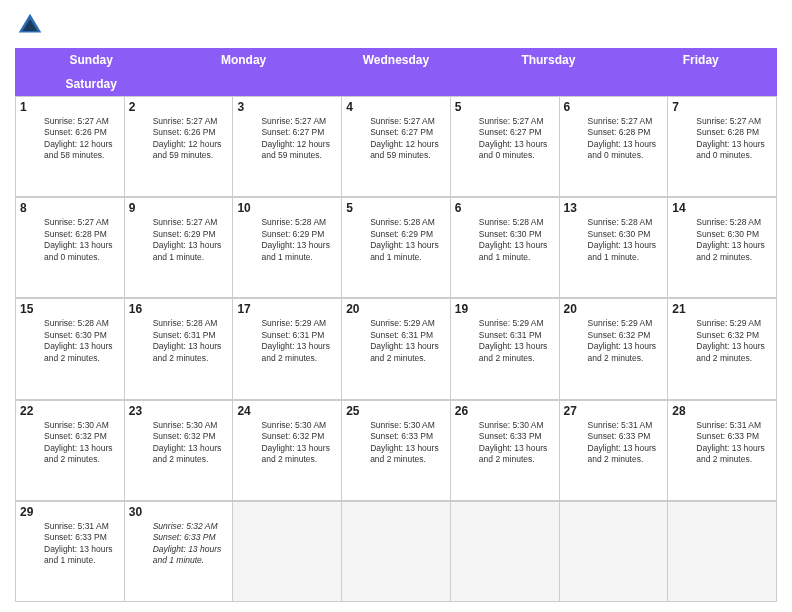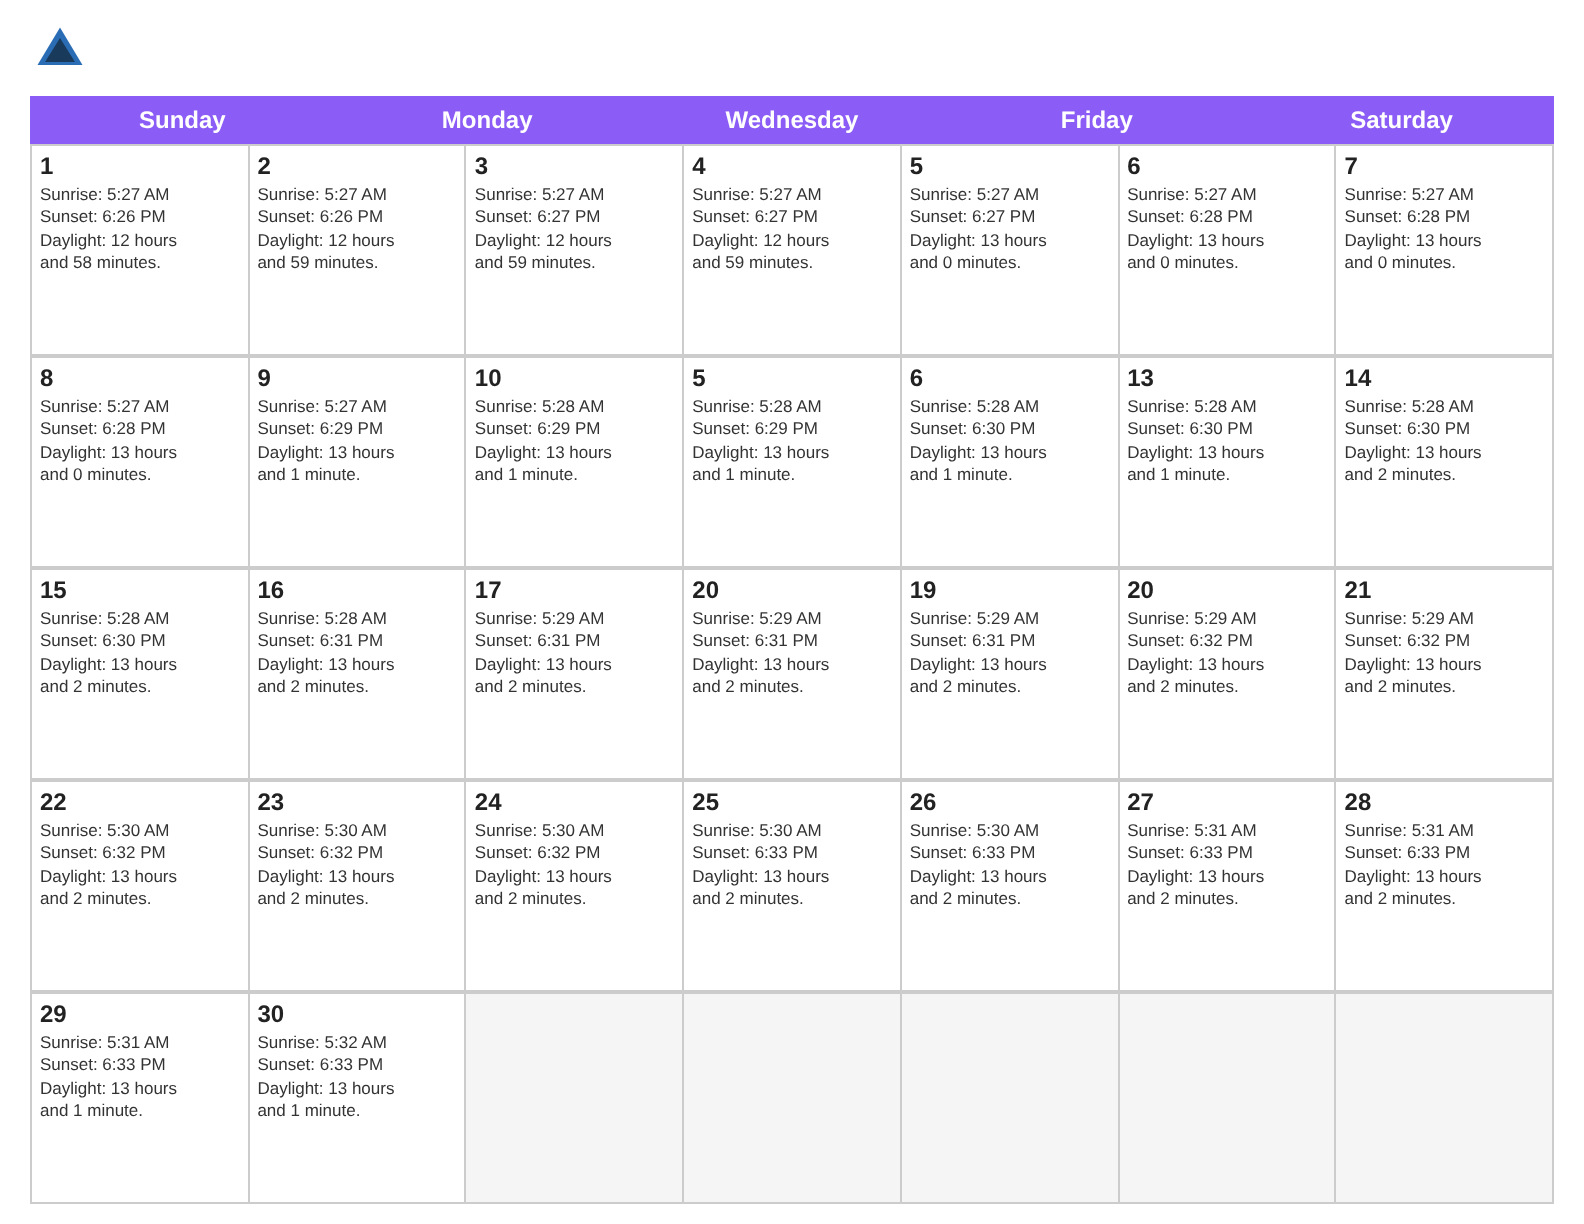--- a/index.html
+++ b/index.html
@@ -96,20 +96,21 @@
       font-size: 12px;
       font-weight: bold;
       color: #222;
       display: block;
       margin-bottom: 2px;
     }
     .cell-text {
       font-size: 8.5px;
       line-height: 1.35;
       color: #333;
+      margin-left: 24px;
     }
   </style>
 </head>
 <body>
 
 <div class="container">
   <div class="header">
     <div class="logo">
       <svg class="logo-icon" viewBox="0 0 40 40">
         <polygon points="20,5 35,30 5,30" fill="#2a6db5"></polygon>
@@ -124,20 +125,21 @@
       <div class="month-title"></div>
       <div class="location-title"></div>
     </div>
   </div>
 
   <div class="calendar">
     <div class="cal-header">
     <div class="cal-header-cell">Sunday</div>
         <div class="cal-header-cell">Monday</div>
         <div class="cal-header-cell">Wednesday</div>
+        <div class="cal-header-cell">Thursday</div>
         <div class="cal-header-cell">Friday</div>
         <div class="cal-header-cell">Saturday</div>
       </div>
     <div class="cal-body">
     <div class="cal-row">
           <div class="cal-cell">
             <span class="day-num">1</span>
             <div class="cell-text" style="white-space: pre-line;">Sunrise: 5:27 AM
 Sunset: 6:26 PM
 Daylight: 12 hours
@@ -342,21 +344,21 @@
         <div class="cal-row">
           <div class="cal-cell">
             <span class="day-num">29</span>
             <div class="cell-text" style="white-space: pre-line;">Sunrise: 5:31 AM
 Sunset: 6:33 PM
 Daylight: 13 hours
 and 1 minute.</div>
           </div>
           <div class="cal-cell">
             <span class="day-num">30</span>
-            <div class="cell-text" style="white-space: pre-line;">Sunrise: 5:32 AM
+            <div class="cell-text" style="white-space: pre-line; font-style: italic;">Sunrise: 5:32 AM
 Sunset: 6:33 PM
 Daylight: 13 hours
 and 1 minute.</div>
           </div>
           <div class="cal-cell empty"></div>
           <div class="cal-cell empty"></div>
           <div class="cal-cell empty"></div>
           <div class="cal-cell empty"></div>
           <div class="cal-cell empty"></div>
         </div>

